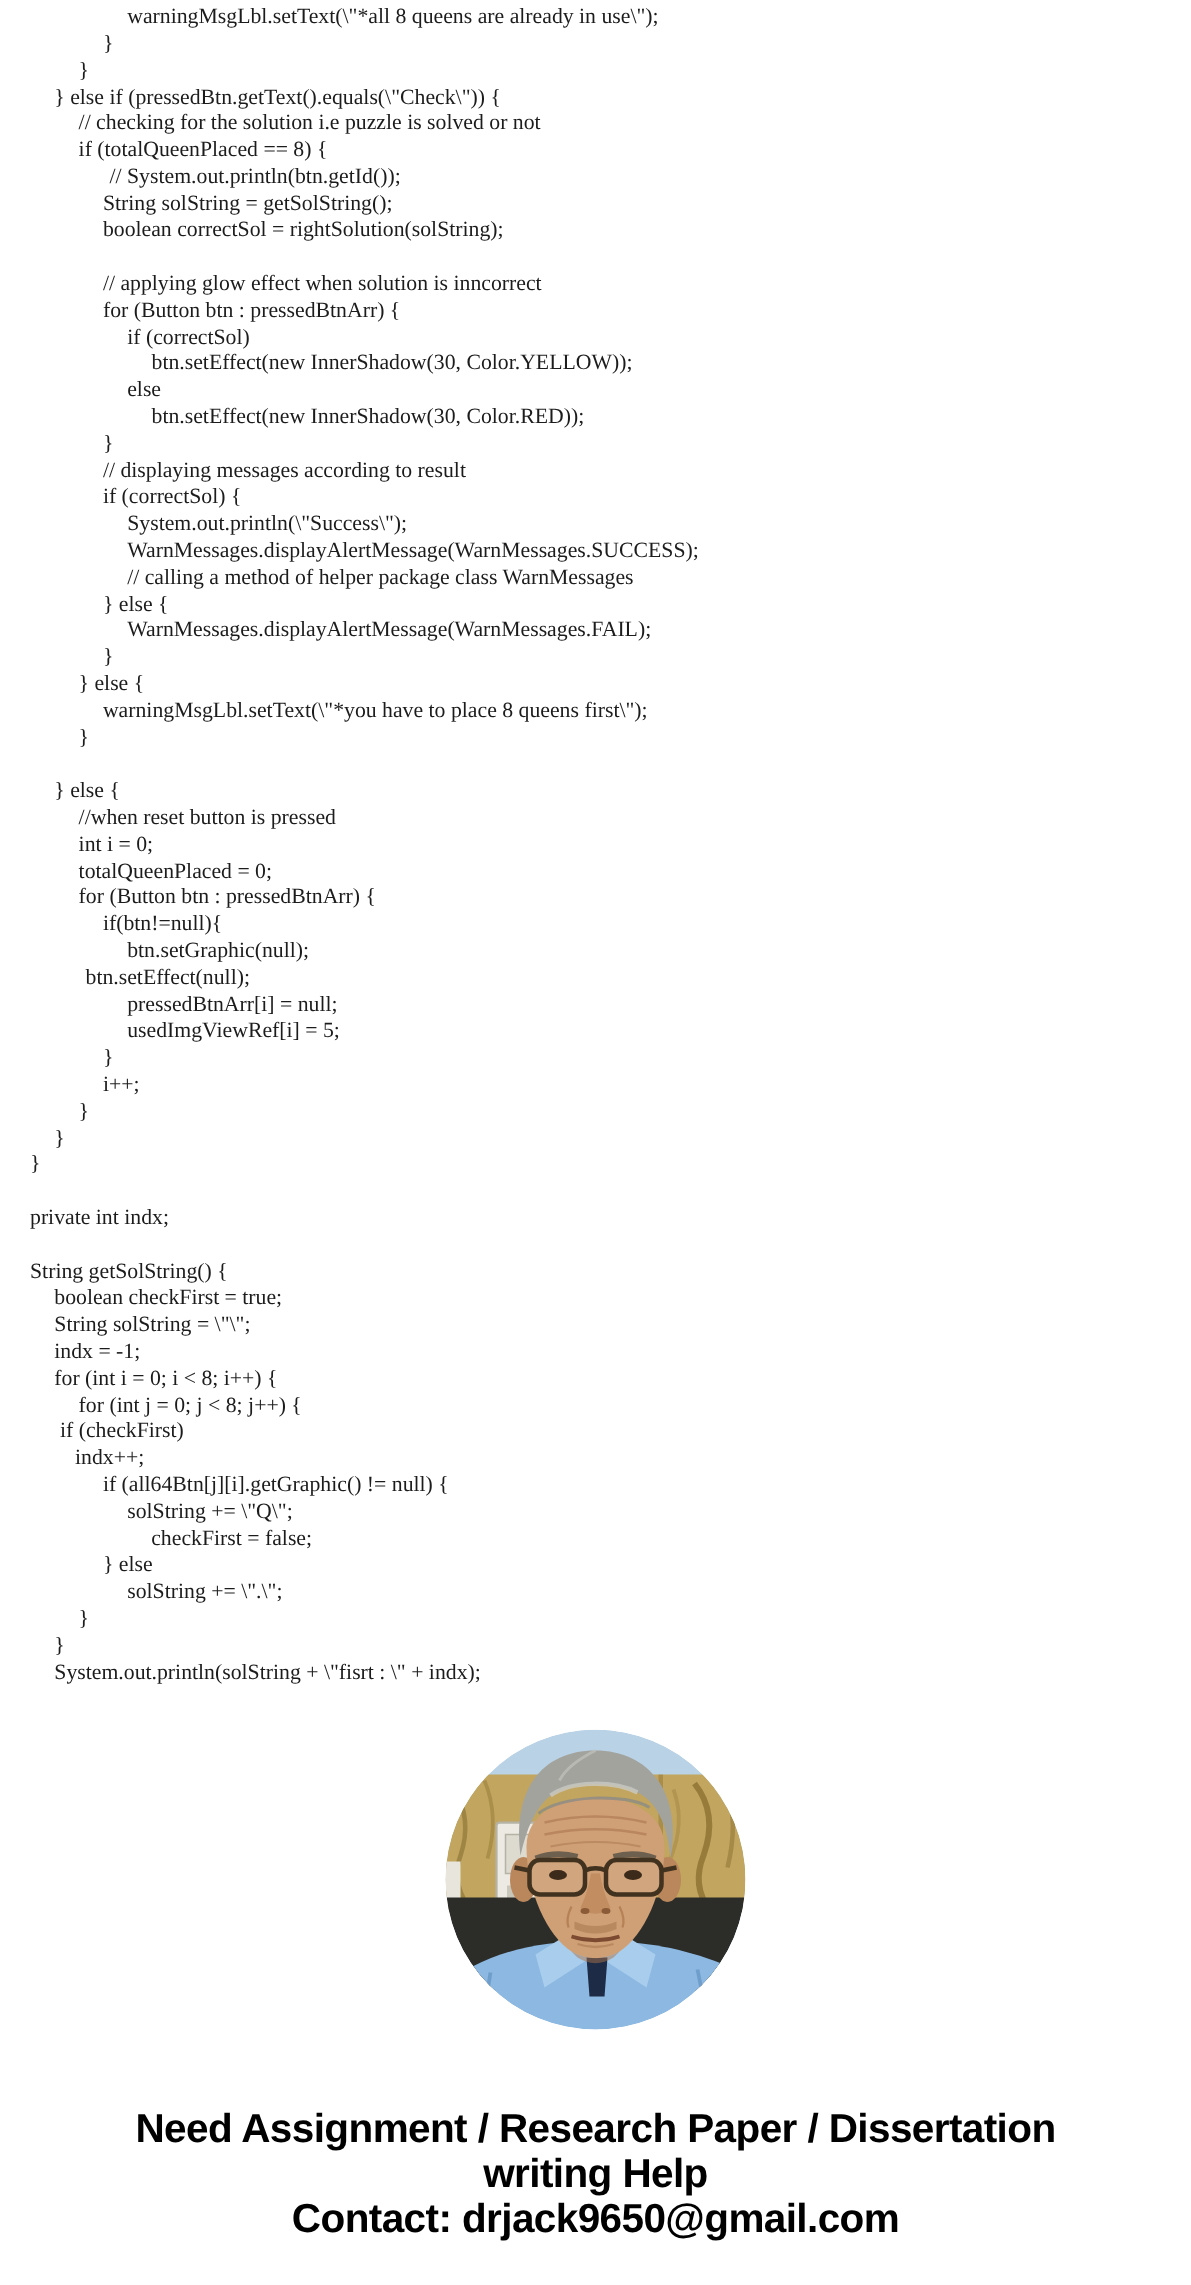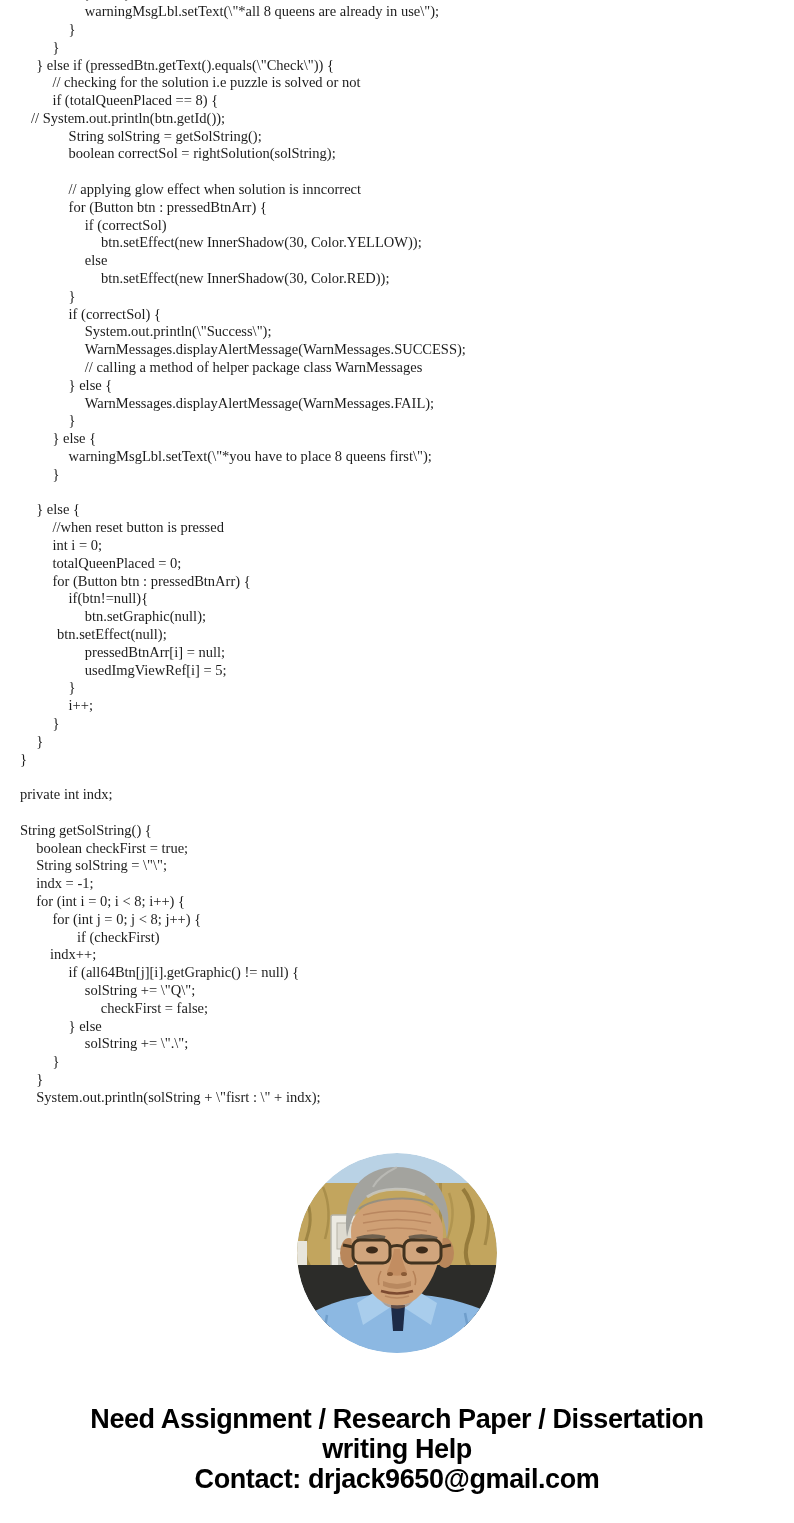--- a/index.html
+++ b/index.html
@@ -55,31 +55,32 @@
 
 <div class="code-block">
   <div class="code-lines">
       <div class="code-line" style="padding-left: 84.8px;">} else {</div>
       <div class="code-line" style="padding-left: 84.8px;">warningMsgLbl.setText(\"*all 8 queens are already in use\");</div>
       <div class="code-line" style="padding-left: 68.6px;">}</div>
       <div class="code-line" style="padding-left: 52.4px;">}</div>
       <div class="code-line" style="padding-left: 36.2px;">} else if (pressedBtn.getText().equals(\"Check\")) {</div>
       <div class="code-line" style="padding-left: 52.4px;">// checking for the solution i.e puzzle is solved or not</div>
       <div class="code-line" style="padding-left: 52.4px;">if (totalQueenPlaced == 8) {</div>
-      <div class="code-line" style="padding-left: 31px;">// System.out.println(btn.getId());</div>
+      <div class="code-line" style="padding-left: 73px;">// System.out.println(btn.getId());</div>
       <div class="code-line" style="padding-left: 68.6px;">String solString = getSolString();</div>
       <div class="code-line" style="padding-left: 68.6px;">boolean correctSol = rightSolution(solString);</div>
       <div class="code-line" style="padding-left: 20px;"></div>
       <div class="code-line" style="padding-left: 68.6px;">// applying glow effect when solution is inncorrect</div>
       <div class="code-line" style="padding-left: 68.6px;">for (Button btn : pressedBtnArr) {</div>
       <div class="code-line" style="padding-left: 84.8px;">if (correctSol)</div>
       <div class="code-line" style="padding-left: 101px;">btn.setEffect(new InnerShadow(30, Color.YELLOW));</div>
       <div class="code-line" style="padding-left: 84.8px;">else</div>
       <div class="code-line" style="padding-left: 101px;">btn.setEffect(new InnerShadow(30, Color.RED));</div>
       <div class="code-line" style="padding-left: 68.6px;">}</div>
+      <div class="code-line" style="padding-left: 68.6px;">// displaying messages according to result</div>
       <div class="code-line" style="padding-left: 68.6px;">if (correctSol) {</div>
       <div class="code-line" style="padding-left: 84.8px;">System.out.println(\"Success\");</div>
       <div class="code-line" style="padding-left: 84.8px;">WarnMessages.displayAlertMessage(WarnMessages.SUCCESS);</div>
       <div class="code-line" style="padding-left: 84.8px;">// calling a method of helper package class WarnMessages</div>
       <div class="code-line" style="padding-left: 68.6px;">} else {</div>
       <div class="code-line" style="padding-left: 84.8px;">WarnMessages.displayAlertMessage(WarnMessages.FAIL);</div>
       <div class="code-line" style="padding-left: 68.6px;">}</div>
       <div class="code-line" style="padding-left: 52.4px;">} else {</div>
       <div class="code-line" style="padding-left: 68.6px;">warningMsgLbl.setText(\"*you have to place 8 queens first\");</div>
       <div class="code-line" style="padding-left: 52.4px;">}</div>
@@ -101,21 +102,21 @@
       <div class="code-line" style="padding-left: 20px;">}</div>
       <div class="code-line" style="padding-left: 20px;"></div>
       <div class="code-line" style="padding-left: 20px;">private int indx;</div>
       <div class="code-line" style="padding-left: 20px;"></div>
       <div class="code-line" style="padding-left: 20px;">String getSolString() {</div>
       <div class="code-line" style="padding-left: 36.2px;">boolean checkFirst = true;</div>
       <div class="code-line" style="padding-left: 36.2px;">String solString = \"\";</div>
       <div class="code-line" style="padding-left: 36.2px;">indx = -1;</div>
       <div class="code-line" style="padding-left: 36.2px;">for (int i = 0; i &lt; 8; i++) {</div>
       <div class="code-line" style="padding-left: 52.4px;">for (int j = 0; j &lt; 8; j++) {</div>
-      <div class="code-line" style="padding-left: 77px;">if (checkFirst)</div>
+      <div class="code-line" style="padding-left: 40px;">if (checkFirst)</div>
       <div class="code-line" style="padding-left: 50px;">indx++;</div>
       <div class="code-line" style="padding-left: 68.6px;">if (all64Btn[j][i].getGraphic() != null) {</div>
       <div class="code-line" style="padding-left: 84.8px;">solString += \"Q\";</div>
       <div class="code-line" style="padding-left: 84.8px; margin-left: 16px;">checkFirst = false;</div>
       <div class="code-line" style="padding-left: 68.6px;">} else</div>
       <div class="code-line" style="padding-left: 84.8px;">solString += \".\";</div>
       <div class="code-line" style="padding-left: 52.4px;">}</div>
       <div class="code-line" style="padding-left: 36.2px;">}</div>
       <div class="code-line" style="padding-left: 36.2px;">System.out.println(solString + \"fisrt : \" + indx);</div>
     </div>

